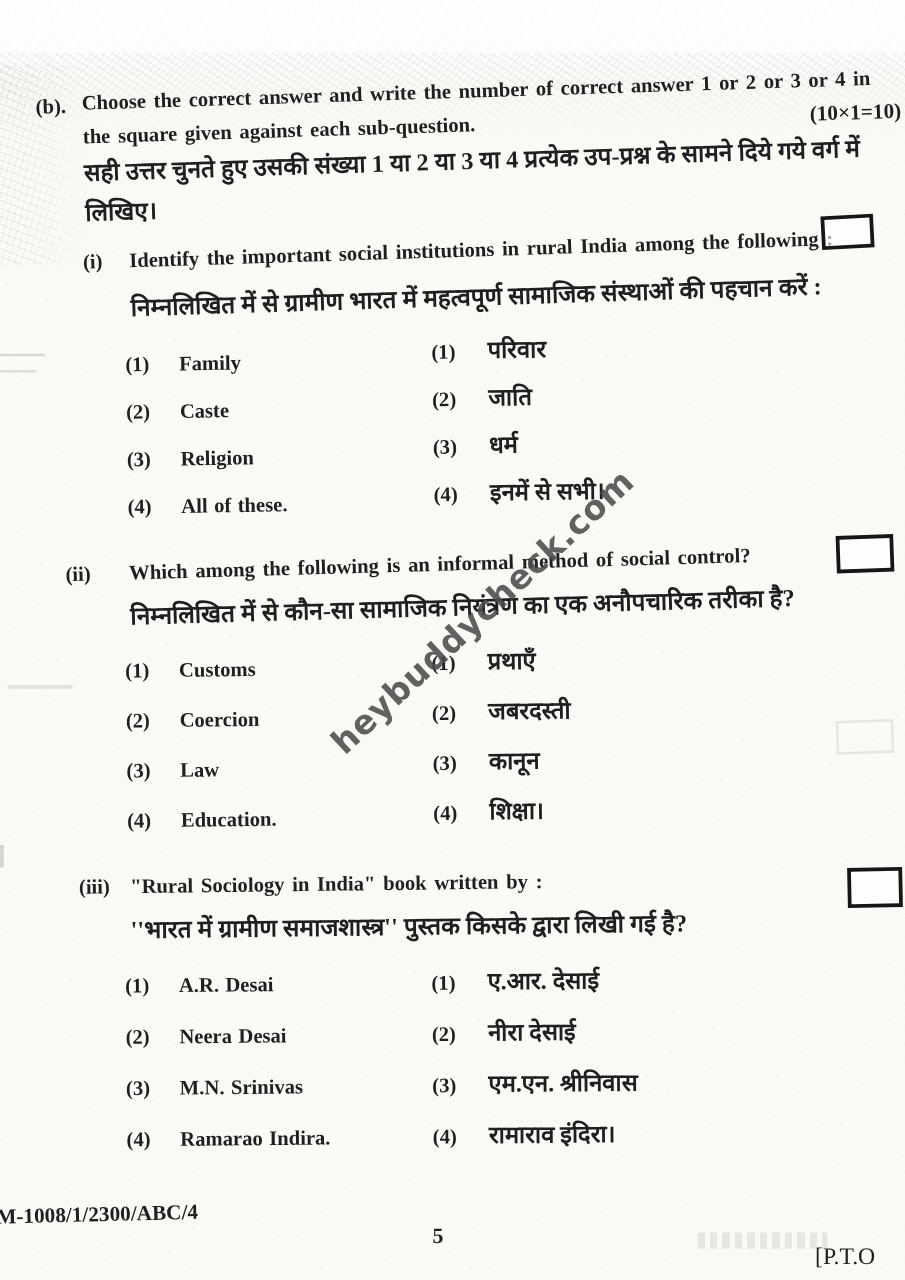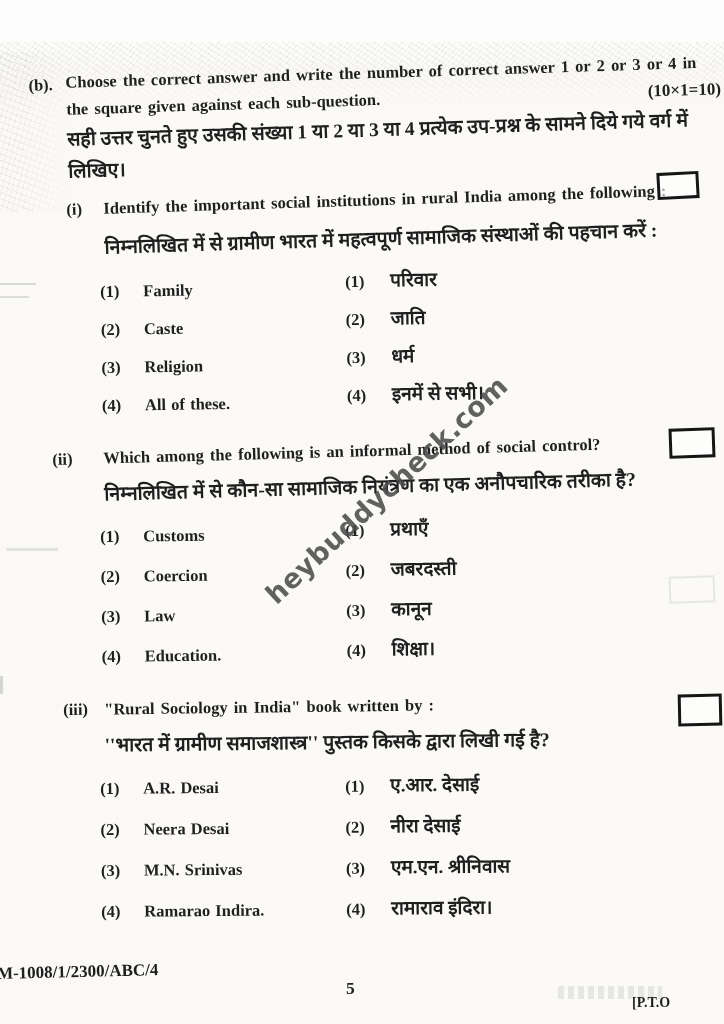--- a/index.html
+++ b/index.html
@@ -79,21 +79,21 @@
   .abox.b2{left:669px;top:428px;width:40px;height:24px;transform:rotate(-2deg);}
   .abox.b3{left:678px;top:694px;width:38px;height:26px;transform:rotate(-1.2deg);}
   .abox.ghost{left:669px;top:576px;width:42px;height:23px;border:2px solid #e6e6e2;background:none;transform:rotate(-2deg);}
   
   .watermark{position:absolute;left:270px;top:583px;transform:rotate(-43deg);transform-origin:0 50%;
     font-family:"DejaVu Sans","Liberation Sans",sans-serif;
     font-size:27px;font-weight:600;color:#4c4c4c;opacity:.88;letter-spacing:.5px;white-space:nowrap;}
   
   .f-code{position:absolute;left:-3px;top:962px;font-size:17px;font-weight:700;transform:rotate(-1.4deg);white-space:nowrap;}
   .f-page{position:absolute;left:346px;top:978px;font-size:17.5px;font-weight:700;}
-  .f-pto{position:absolute;left:632px;top:995px;font-size:14px;font-weight:700;white-space:nowrap;}
+  .f-pto{position:absolute;left:652px;top:995px;font-size:19px;font-weight:400;white-space:nowrap;}
 </style>
 </head>
 <body>
 
 <div class="page">
 
   <div class="grain"></div>
   <div class="noise-top"></div>
   <div class="noise-corner"></div>
   <div class="dash a"></div>

